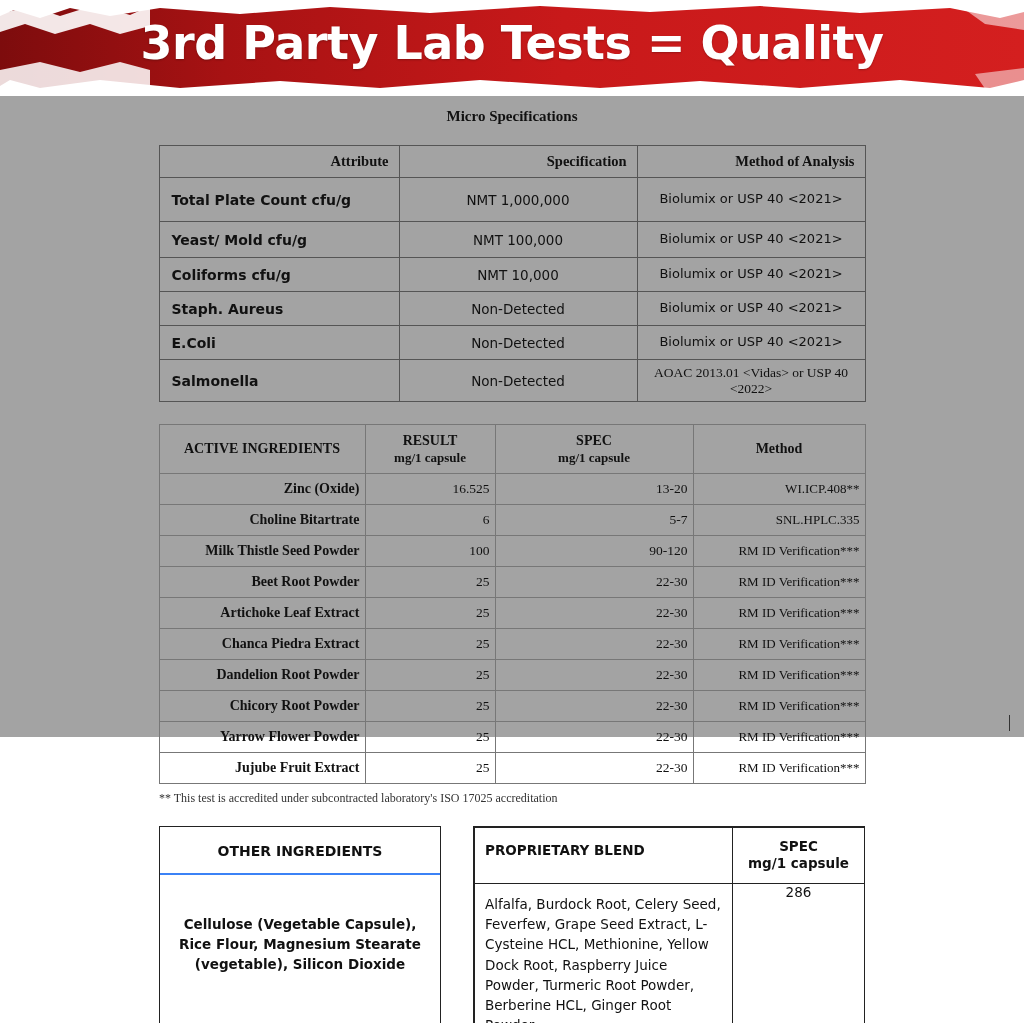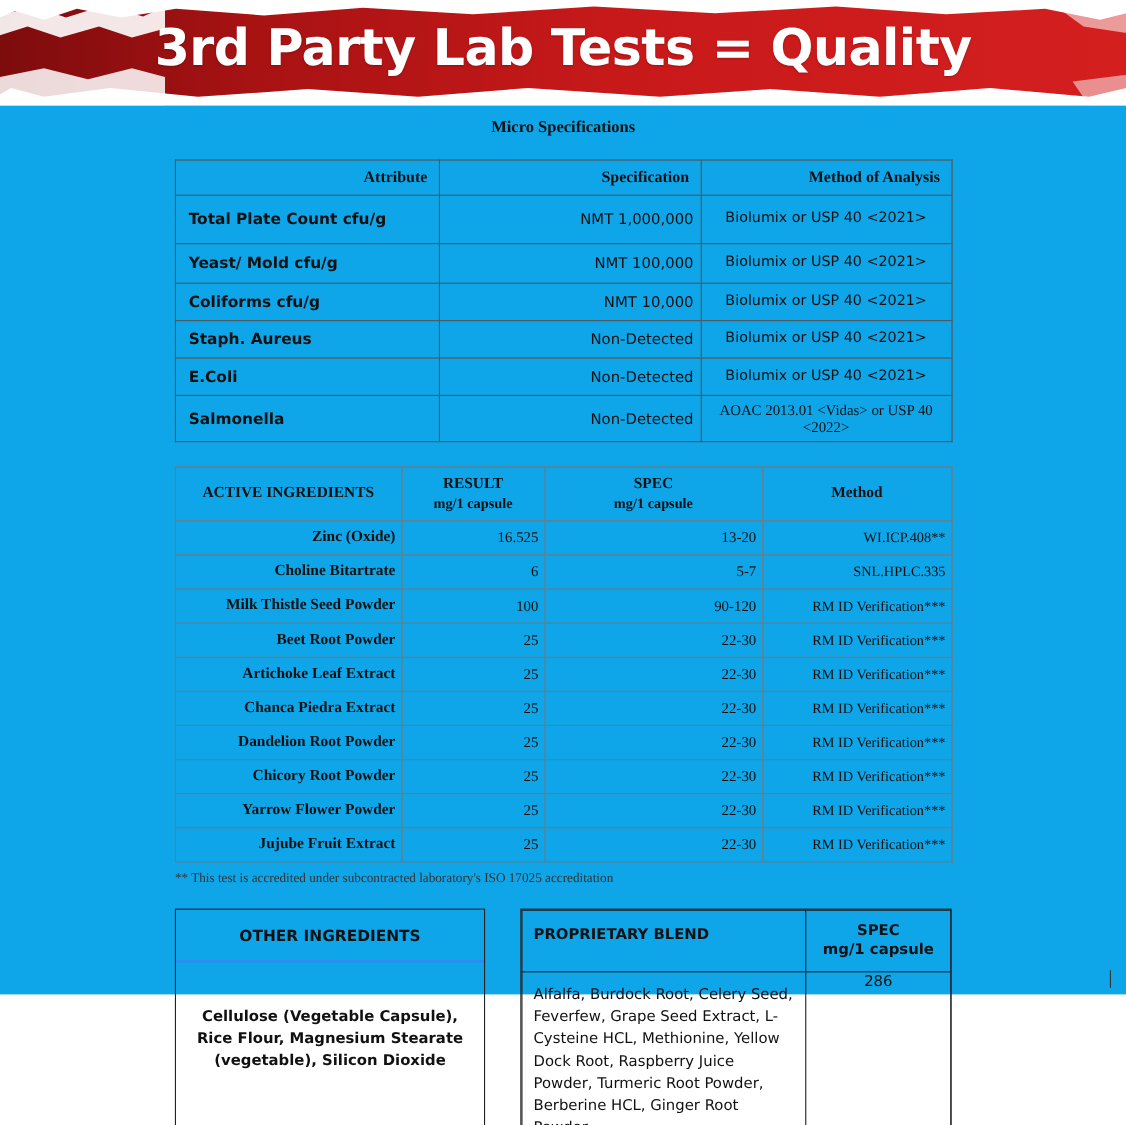--- a/index.html
+++ b/index.html
@@ -6,22 +6,22 @@
   html, body {
     margin: 0; padding: 0;
     width: 1024px; height: 1023px;
     background: #ffffff;
     font-family: "Liberation Sans", sans-serif;
     overflow: hidden;
   }
   .page {
     position: relative;
     width: 1024px;
-    height: 904px;
-    background: #0ea5e9;
+    height: 737px;
+    background: #a3a3a3;
   }
 
   
   .banner {
     position: relative;
     width: 1024px;
     height: 96px;
     overflow: hidden;
     background: #ffffff;
   }
@@ -84,21 +84,21 @@
     font-family: "DejaVu Sans", sans-serif;
     font-size: 14px;
     font-weight: bold;
     color: #111;
     text-align: left;
     padding-left: 12px !important;
   }
   .micro-spec {
     font-family: "DejaVu Sans", sans-serif;
     font-size: 13.5px;
-    text-align: right;
+    text-align: center;
     color: #111;
   }
   .micro-method {
     font-family: "DejaVu Sans", sans-serif;
     font-size: 13px;
     text-align: center;
     color: #111;
     line-height: 1.15;
   }
   .micro-method.serif {

